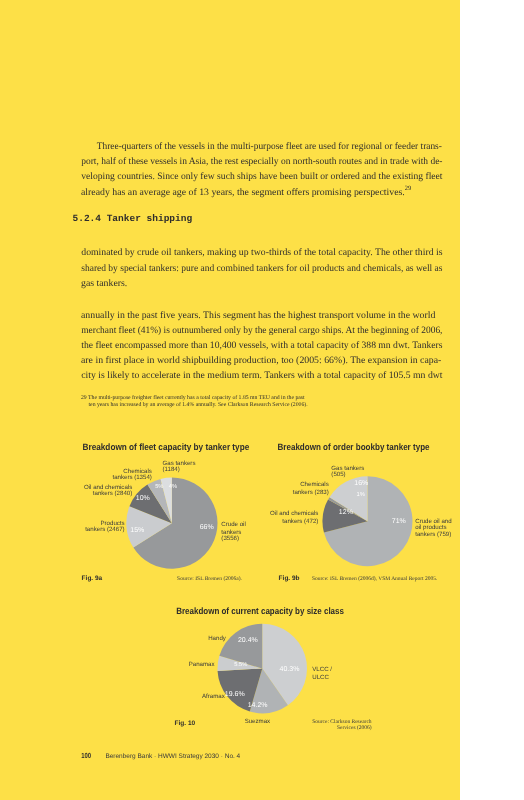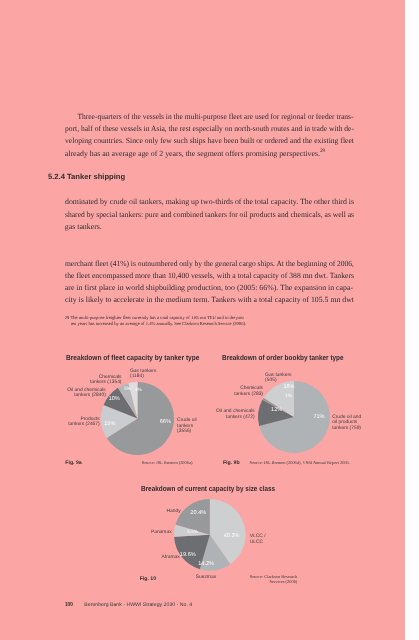--- a/index.html
+++ b/index.html
@@ -1,30 +1,30 @@
 <!DOCTYPE html>
 <html><head>
 <meta charset="utf-8">
 <title>Berenberg Bank HWWI Strategy 2030 No. 4 - page 100</title>
 <style>
   html,body{margin:0;padding:0;}
   body{width:419px;height:640px;background:#ffffff;overflow:hidden;
        font-family:"Liberation Serif",serif;
        -webkit-font-smoothing:antialiased;text-rendering:geometricPrecision;}
   svg text{-webkit-font-smoothing:antialiased;}
-  .page{position:relative;width:405px;height:640px;background:#fca5a5;}
+  .page{position:relative;width:368px;height:640px;background:#fde047;}
 
   
   .tline{position:absolute;left:64.8px;
          font-family:"Liberation Serif",serif;font-size:7.85px;line-height:8.6px;
          color:#2f2d2c;white-space:pre;letter-spacing:0;
          transform-origin:left top;}
   .sup{font-size:5.2px;vertical-align:super;line-height:0;}
 
-  .sec-head{position:absolute;left:48px;font-family:Liberation Sans, sans-serif;
+  .sec-head{position:absolute;left:58px;font-family:Liberation Mono, monospace;
             font-size:7.6px;font-weight:700;color:#2f2d2c;}
 
   .fnline{position:absolute;left:64.8px;width:289px;
           font-family:"Liberation Serif",serif;font-size:4.6px;color:#2f2d2c;white-space:pre;}
 
   
   .fig-title{position:absolute;font-family:"Liberation Sans",sans-serif;
              font-size:7.4px;font-weight:700;color:#2f2d2c;white-space:nowrap;
              transform-origin:left top;}
   .fig-num{position:absolute;font-family:"Liberation Sans",sans-serif;font-size:5.2px;
@@ -45,28 +45,29 @@
   .footer .gap{display:inline-block;width:9.2px;}
 </style>
 </head>
 <body>
 
 <div class="page">
 
   <div class="tline" style="top:113.2px;text-indent:13px;transform:scaleX(0.9574)">Three-quarters of the vessels in the multi-purpose fleet are used for regional or feeder trans-</div>
   <div class="tline" style="top:125.3px;transform:scaleX(0.9649)">port, half of these vessels in Asia, the rest especially on north-south routes and in trade with de-</div>
   <div class="tline" style="top:137.4px;transform:scaleX(0.9784)">veloping countries. Since only few such ships have been built or ordered and the existing fleet</div>
-  <div class="tline" style="top:149.5px"><span>already has an average age of 2 years, the segment offers promising perspectives.</span><span class="sup">29</span></div>
+  <div class="tline" style="top:149.5px"><span>already has an average age of 13 years, the segment offers promising perspectives.</span><span class="sup">29</span></div>
 
   <div class="sec-head" style="top:172px">5.2.4 Tanker shipping</div>
 
   <div class="tline" style="top:198.4px;transform:scaleX(0.996)">dominated by crude oil tankers, making up two-thirds of the total capacity. The other third is</div>
   <div class="tline" style="top:210.5px;transform:scaleX(0.9671)">shared by special tankers: pure and combined tankers for oil products and chemicals, as well as</div>
   <div class="tline" style="top:222.6px">gas tankers.</div>
 
+  <div class="tline" style="top:247.6px;transform:scaleX(1.0)">annually in the past five years. This segment has the highest transport volume in the world</div>
   <div class="tline" style="top:259.7px;transform:scaleX(0.9597)">merchant fleet (41%) is outnumbered only by the general cargo ships. At the beginning of 2006,</div>
   <div class="tline" style="top:271.8px;transform:scaleX(0.9822)">the fleet encompassed more than 10,400 vessels, with a total capacity of 388 mn dwt. Tankers</div>
   <div class="tline" style="top:283.9px;transform:scaleX(1.0)">are in first place in world shipbuilding production, too (2005: 66%). The expansion in capa-</div>
   <div class="tline" style="top:296px;transform:scaleX(0.9917)">city is likely to accelerate in the medium term. Tankers with a total capacity of 105.5 mn dwt</div>
 
   <div class="fnline" style="top:314.5px"><span class="fnum">29</span> <span>The multi-purpose freighter fleet currently has a total capacity of 1.85 mn TEU and in the past</span></div>
   <div class="fnline" style="top:320.8px;text-indent:6px">ten years has increased by an average of 1.4% annually. See Clarkson Research Service (2006).</div>
 
   <div class="fig-title" style="left:65.7px;top:352.8px;transform:scaleX(0.890)">Breakdown of fleet capacity by tanker type</div>
   <svg class="pie" id="pie9a" style="left:100.95px;top:382.25px" width="73" height="73" viewBox="0 0 73 73">

